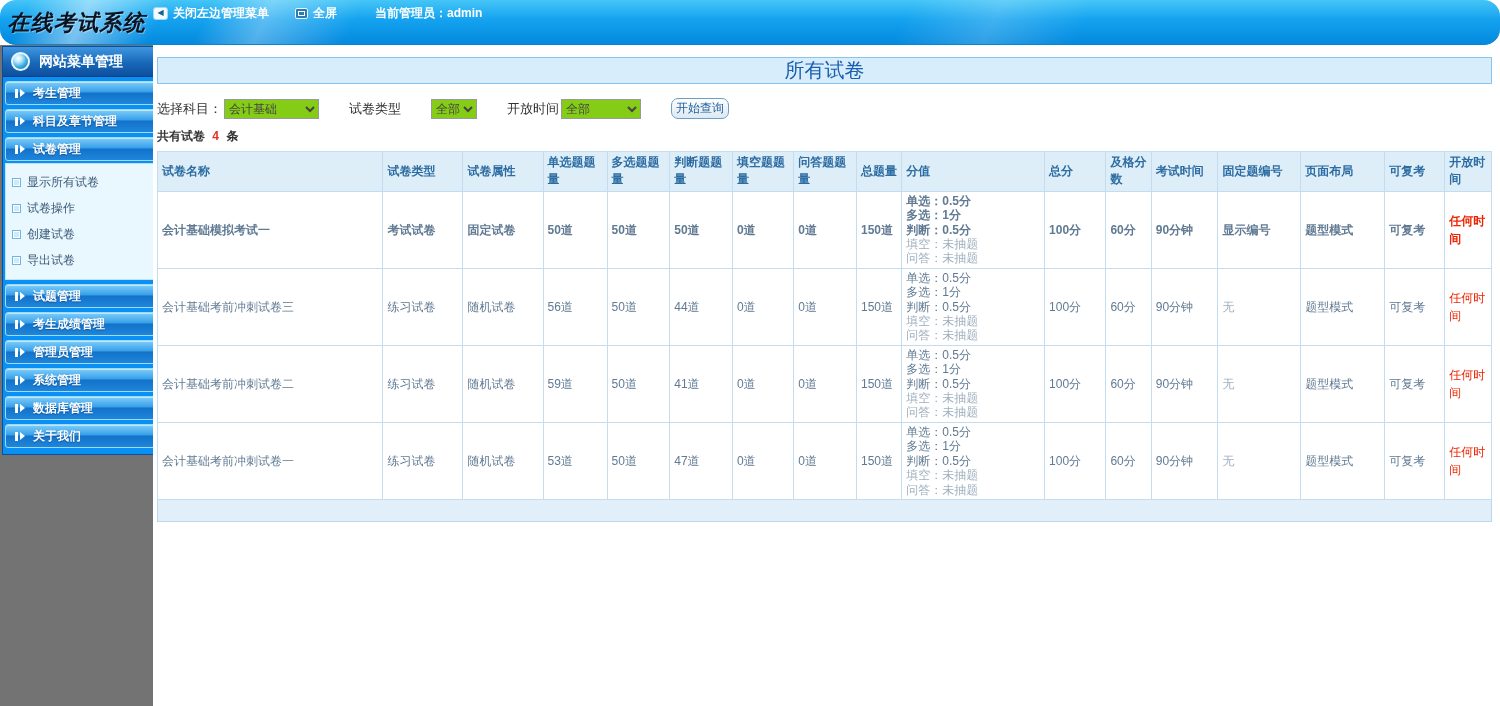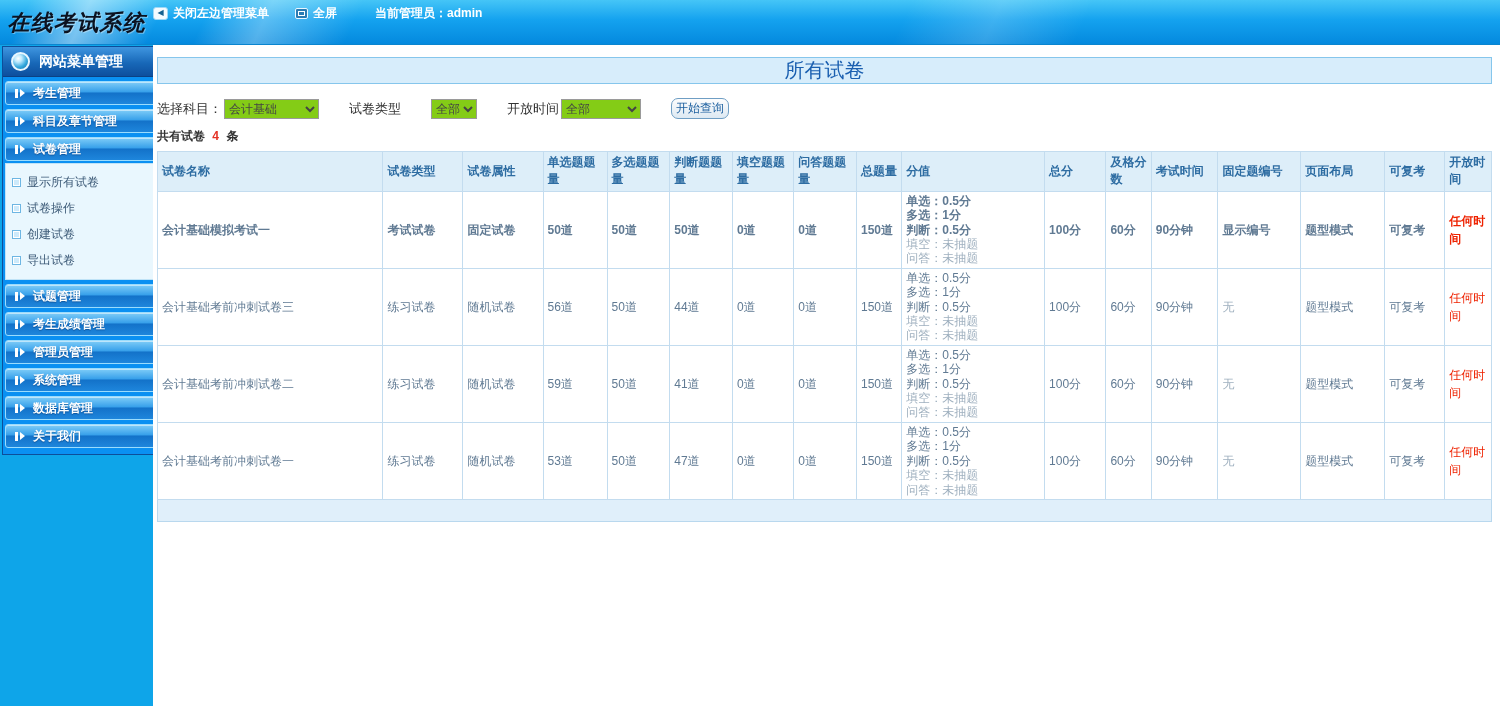--- a/index.html
+++ b/index.html
@@ -2,21 +2,21 @@
 <html><head>
 <meta charset="utf-8">
 <style>
   * { margin:0; padding:0; box-sizing:border-box; }
   html,body { width:1500px; height:706px; overflow:hidden; background:#fff;
     font-family:"Liberation Sans","DejaVu Sans",sans-serif; }
 
   
   .banner { position:absolute; left:0; top:0; width:1500px; height:45px;
     background:linear-gradient(180deg,#45c5f7 0%,#14a2ef 45%,#0489de 100%);
-    border-bottom:1px solid #0a85cf; overflow:hidden; }
+    border-bottom:1px solid #0a85cf; overflow:hidden;border-radius:16px; }
   .banner::before { content:""; position:absolute; inset:0;
     background:linear-gradient(115deg, transparent 2%, rgba(255,255,255,.45) 6%, transparent 11%,
       transparent 14%, rgba(255,255,255,.3) 18%, transparent 24%,
       transparent 60%, rgba(255,255,255,.18) 66%, transparent 72%); }
   .logo { position:absolute; left:0; top:0; width:153px; height:45px; display:flex;
     align-items:center; justify-content:center; color:#0b1220; font-size:22px; font-weight:bold;
     font-style:italic; font-family:"DejaVu Serif","Liberation Serif",serif; letter-spacing:1px;
     text-shadow:1px 1px 0 rgba(255,255,255,.35); }
   .top-links { position:absolute; left:153px; top:5px; height:16px; display:flex; align-items:center;
     color:#fff; font-size:12px; font-weight:bold; }
@@ -29,21 +29,21 @@
   .fs-ic::after { content:""; position:absolute; left:2px; top:2px; right:2px; bottom:2px;
     border:1px solid #fff; }
   .admin-label { position:absolute; left:222px; font-weight:bold; color:#ffffff; white-space:nowrap;text-align:right; }
   .tabs { position:absolute; left:156px; bottom:0; display:flex; }
   .tab { height:18px; line-height:17px; padding:0 10px; margin-right:7px; font-size:12px; font-weight:bold;
     color:#1a5e9e; background:linear-gradient(180deg,#ffffff 0%,#dff2fc 40%,#b9dff5 100%);
     border:1px solid #8fccec; border-bottom:none; border-radius:4px 4px 0 0; cursor:pointer;
     box-shadow:inset 0 1px 0 #fff; }
 
   
-  .sidebar { position:absolute; left:0; top:45px; width:171px; bottom:0; background:#0ea5e9; }
+  .sidebar { position:absolute; left:0; top:45px; width:171px; bottom:0; background:#737373; }
   .menu-panel { margin:1px 3px 0 2px; border:1px solid #0d4e9a; background:#0a90f2; padding-bottom:2px; }
   .menu-header { height:30px; display:flex; align-items:center;
     background:linear-gradient(180deg,#3f96e0 0%,#1868b8 55%,#0d4f9e 100%);
     border-bottom:1px solid #0b4184; color:#fff; font-size:14px; font-weight:bold; padding-left:8px; }
   .sphere { width:19px; height:19px; border-radius:50%; margin-right:9px; border:2px solid #e9f7ff;
     background:radial-gradient(circle at 35% 30%, #ffffff 0%, #bfeafe 25%, #35a8dd 60%, #0c6da6 100%); }
   .menu-list { padding:4px 2px 0 2px; }
   .menu-item { height:24px; margin-bottom:4px; display:flex; align-items:center; cursor:pointer;
     border:1px solid #9adcfd; border-radius:3px;
     background:linear-gradient(180deg,#7fcdf8 0%,#37a0ea 45%,#1372c9 50%,#1e86dc 100%);

